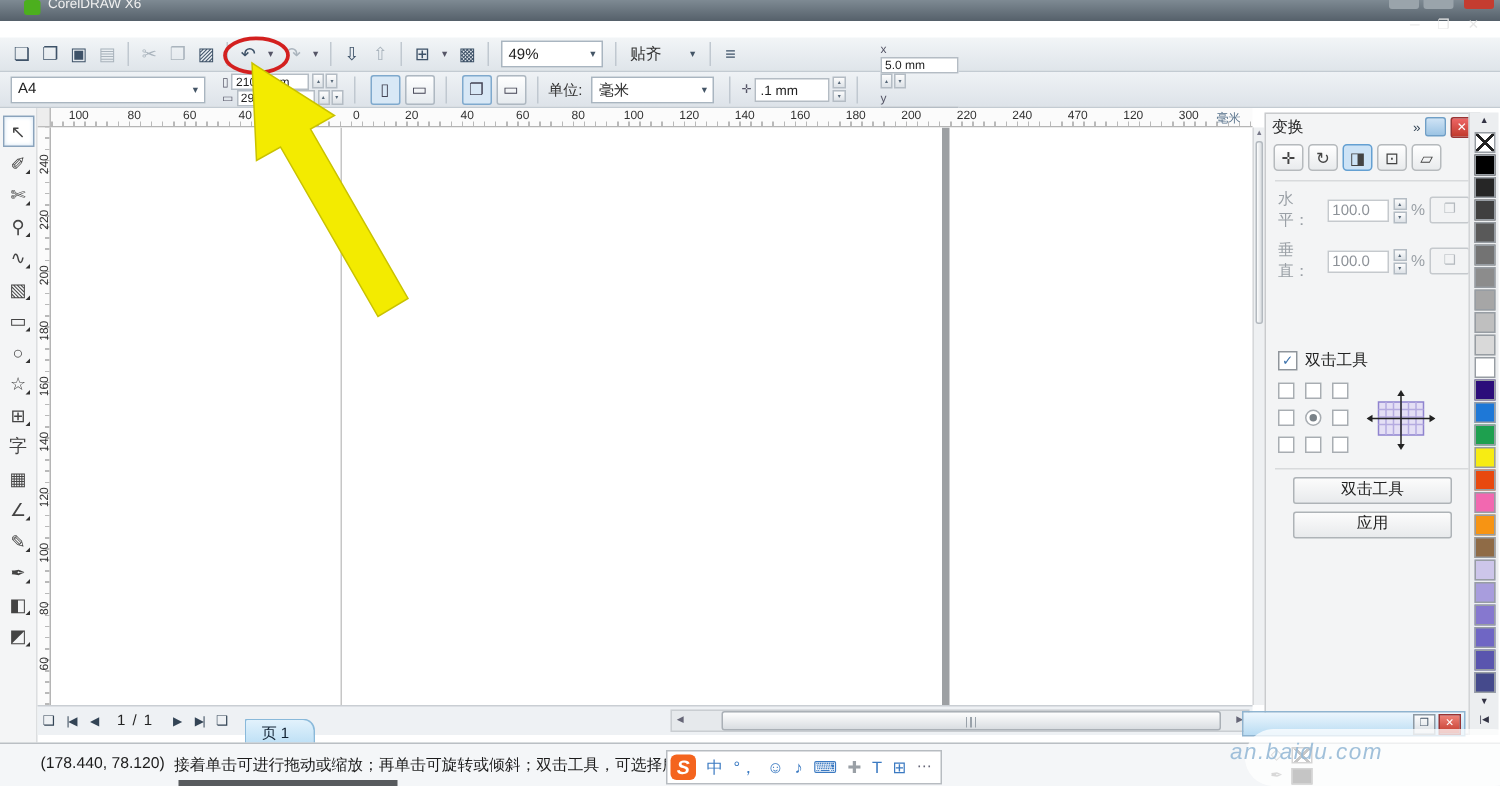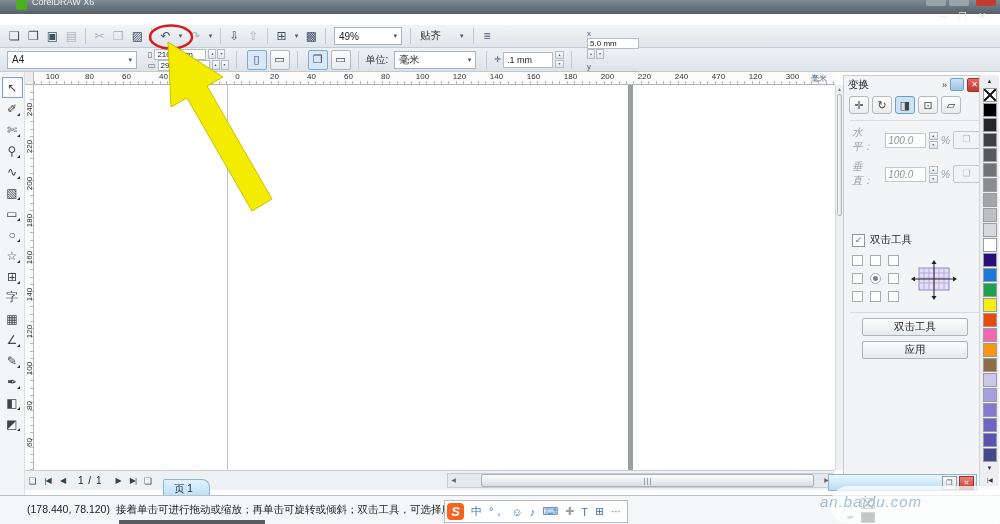--- a/index.html
+++ b/index.html
@@ -102,21 +102,21 @@
   .dk-title .sp{flex:1;}
   .dk-title .chev{font-size:9px;color:#345;}
   .dk-min{width:12px;height:11px;background:linear-gradient(#cfe3f5,#9cc4e4);border:1px solid #6f9fc7;border-radius:2px;}
   .dk-close{width:13px;height:12px;background:linear-gradient(#e66,#c0392b);border:1px solid #933;border-radius:2px;color:#fff;font-size:8px;line-height:11px;text-align:center;}
   .dk-tools{display:flex;gap:3px;padding:3px 5px 4px 5px;}
   .dk-tool{width:20px;height:18px;border:1px solid #b6babd;background:linear-gradient(#fff,#e9ebed);border-radius:3px;display:flex;align-items:center;justify-content:center;font-size:11px;color:#444;box-sizing:border-box;}
   .dk-tool.sel{background:#cde3f6;border-color:#64a0d2;}
   .dk-hr{height:1px;background:#d8dadc;margin:2px 6px;}
   .dk-labrow{display:flex;padding:4px 8px 2px 8px;color:#333;}
   .dk-labrow .l1{width:62px;}
-  .dk-row{display:flex;align-items:center;padding:3px 6px 3px 8px;gap:3px;color:#9aa0a6;font-style:italic;}
+  .dk-row{display:flex;align-items:center;padding:3px 6px 3px 8px;gap:3px;color:#9aa0a6;}
   .dk-field{width:42px;height:15px;background:#fff;border:1px solid #c5c9cd;display:flex;align-items:center;padding:0 2px;font-size:10px;color:#8d9298;box-sizing:border-box;}
   .dk-mb{width:26px;height:16px;border:1px solid #c5c9cd;background:#f2f3f4;border-radius:2px;color:#b4b9be;font-size:9px;text-align:center;line-height:15px;}
   .dk-gap{height:40px;}
   .dk-check{display:flex;align-items:center;gap:5px;padding:2px 8px;color:#222;}
   .cbox{width:11px;height:11px;background:#fff;border:1px solid #8f959b;font-size:9px;line-height:10px;text-align:center;color:#3f74ad;}
   .dk-anchor-wrap{display:flex;align-items:center;padding:6px 8px;gap:10px;}
   .agrid{display:grid;grid-template-columns:repeat(3,13px);grid-template-rows:repeat(3,13px);gap:5px;}
   .acell{width:11px;height:11px;background:#fff;border:1px solid #a8adb2;box-sizing:border-box;}
   .acell.radio{border-radius:50%;position:relative;}
   .acell.radio::after{content:"";position:absolute;left:2px;top:2px;width:5px;height:5px;border-radius:50%;background:#7a8288;}

